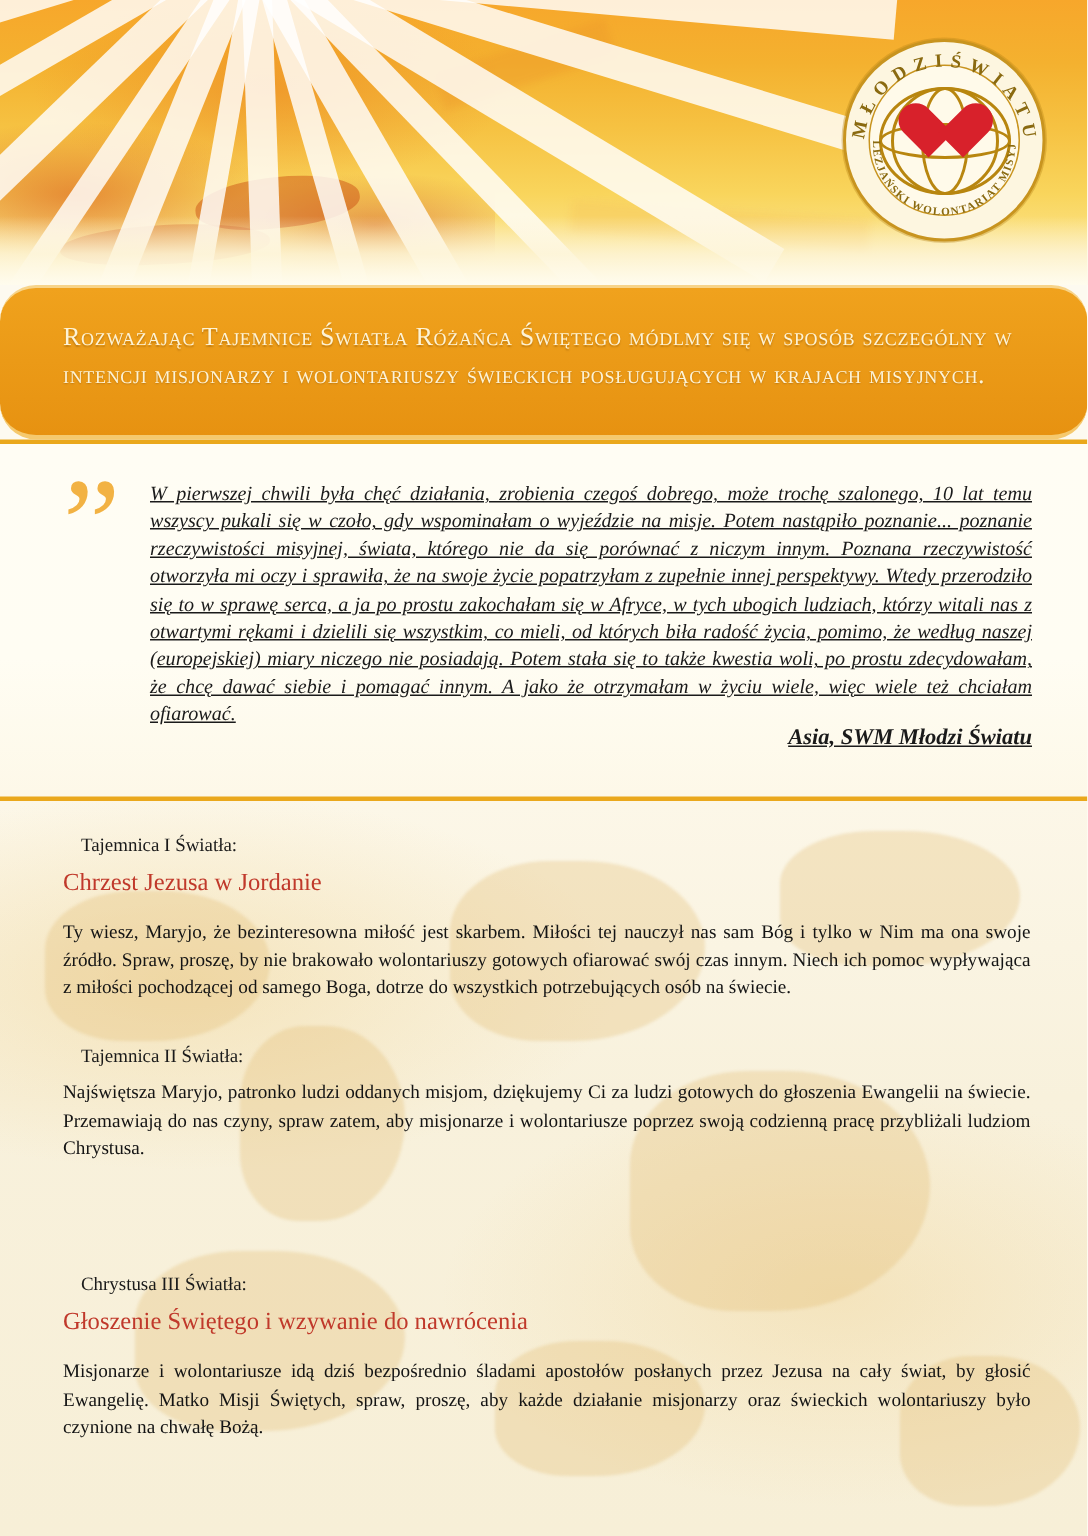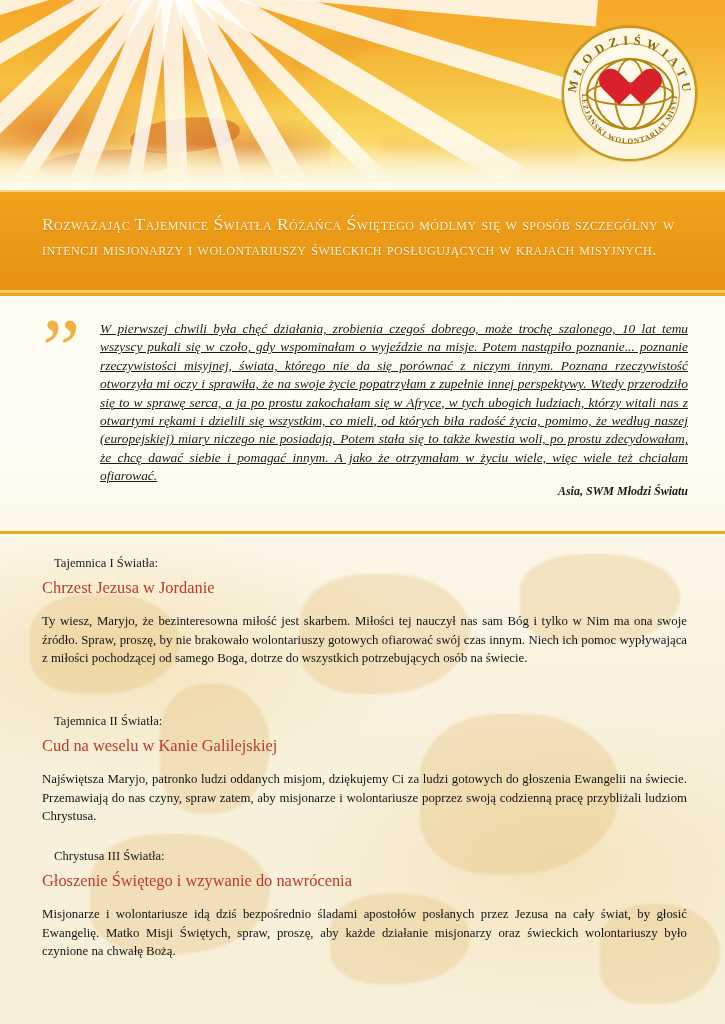--- a/index.html
+++ b/index.html
@@ -140,20 +140,21 @@
   .title-band {
     position: absolute;
     left: 0;
     top: 190px;
     width: 725px;
     height: 103px;
     background: linear-gradient(180deg, #f0a21d 0%, #eb9a17 50%, #e79211 100%);
     border-top: 2px solid #f7d48a;
     border-bottom: 3px solid #f5c96e;
     box-sizing: border-box;
+    border-radius: 24px;
   }
   .title-band .title-text {
     position: absolute;
     left: 42px;
     top: 20px;
     width: 645px;
     color: #fdf3d6;
     font-family: "Liberation Serif", serif;
     font-size: 17.4px;
     line-height: 25px;
@@ -194,22 +195,23 @@
     text-align: justify;
     text-decoration: underline;
   }
   .quote-attrib {
     position: absolute;
     right: 37px;
     top: 188px;
     font-family: "Liberation Serif", serif;
     font-style: italic;
     font-weight: bold;
-    font-size: 12px;
+    font-size: 15px;
     color: #1a1a1a;
+    text-decoration: underline;
   }
   .rule-gold {
     position: absolute;
     left: 0;
     width: 725px;
     height: 3px;
     background: linear-gradient(90deg,#e8b13a,#f0c濃 0%,#e9a91f 50%,#e8b13a 100%);
     background: #eaa81c;
   }
   .rule-gold.top-rule { top: 293px; }
@@ -267,21 +269,21 @@
   }
   .mystery .m-text {
     font-family: "Liberation Serif", serif;
     font-size: 12.8px;
     line-height: 18.6px;
     color: #141414;
     text-align: justify;
     margin: 0;
   }
   .m1 { top: 22px; }
-  .m2 { top: 180px; }
+  .m2 { top: 163px; }
   .m3 { top: 315px; }
 </style>
 </head>
 <body>
 
 <div class="page">
 
   <div class="header-banner">
     <div class="warm-wash"></div>
     <div class="bird b1"></div>
@@ -358,21 +360,20 @@
     </div>
 
     <div class="mystery m1">
       <p class="m-label">Tajemnica I Światła:</p>
       <p class="m-title">Chrzest Jezusa w Jordanie</p>
       <p class="m-text">Ty wiesz, Maryjo, że bezinteresowna miłość jest skarbem. Miłości tej nauczył nas sam Bóg i tylko w Nim ma ona swoje źródło. Spraw, proszę, by nie brakowało wolontariuszy gotowych ofiarować swój czas innym. Niech ich pomoc wypływająca z miłości pochodzącej od samego Boga, dotrze do wszystkich potrzebujących osób na świecie.</p>
     </div>
 
     <div class="mystery m2">
       <p class="m-label">Tajemnica II Światła:</p>
-      <p class="m-title">Cud na weselu w Kanie Galilejskiej</p>
       <p class="m-text">Najświętsza Maryjo, patronko ludzi oddanych misjom, dziękujemy Ci za ludzi gotowych do głoszenia Ewan­gelii na świecie. Przemawiają do nas czyny, spraw zatem, aby misjonarze i wolontariusze poprzez swoją codzienną pracę przybliżali ludziom Chrystusa.</p>
     </div>
 
     <div class="mystery m3">
       <p class="m-label">Chrystusa III Światła:</p>
       <p class="m-title">Głoszenie Świętego i wzywanie do nawrócenia</p>
       <p class="m-text">Misjonarze i wolontariusze idą dziś bezpośrednio śladami apostołów posłanych przez Jezusa na cały świat, by głosić Ewangelię. Matko Misji Świętych, spraw, proszę, aby każde działanie misjonarzy oraz świeckich wolontariuszy było czynione na chwałę Bożą.</p>
     </div>
   </div>
 

